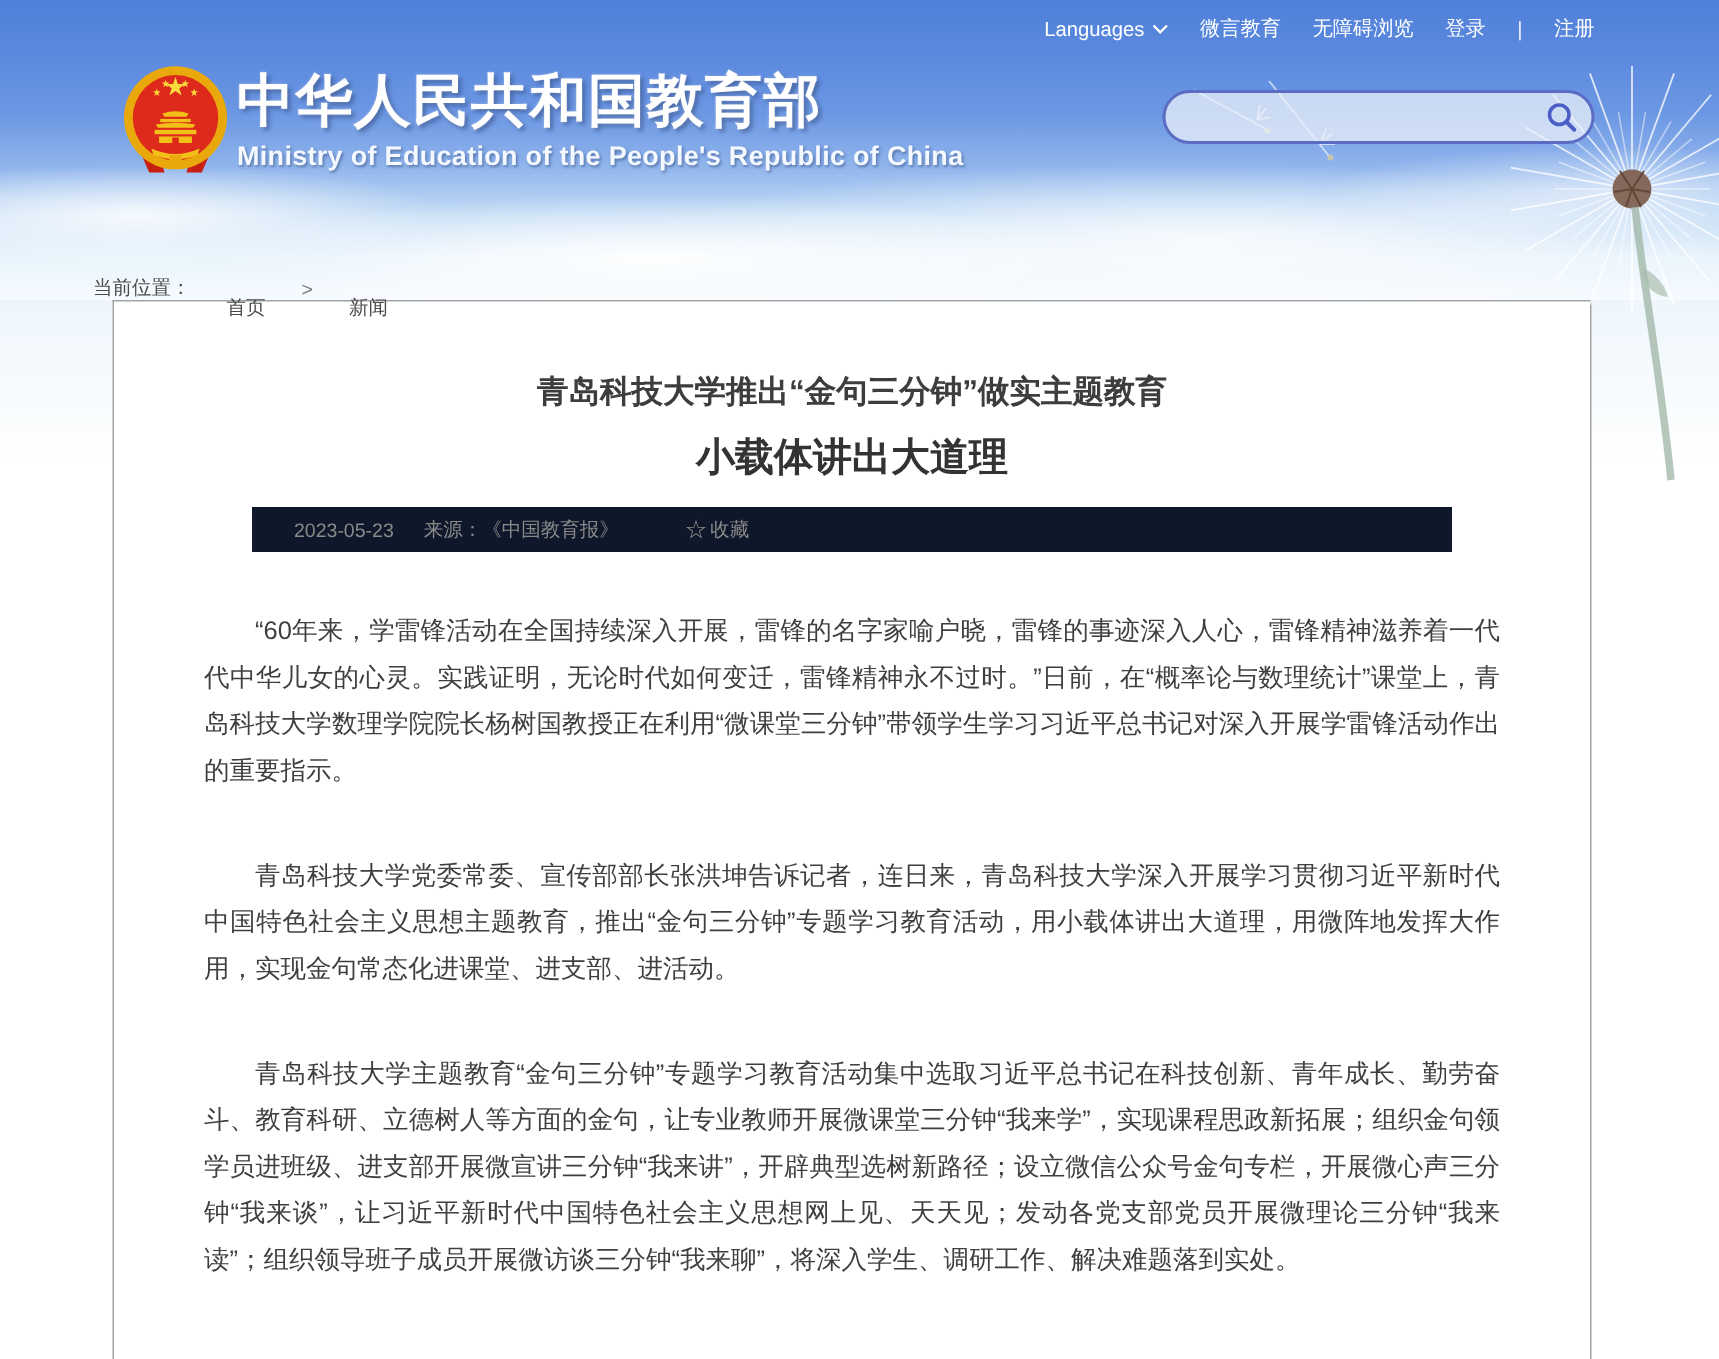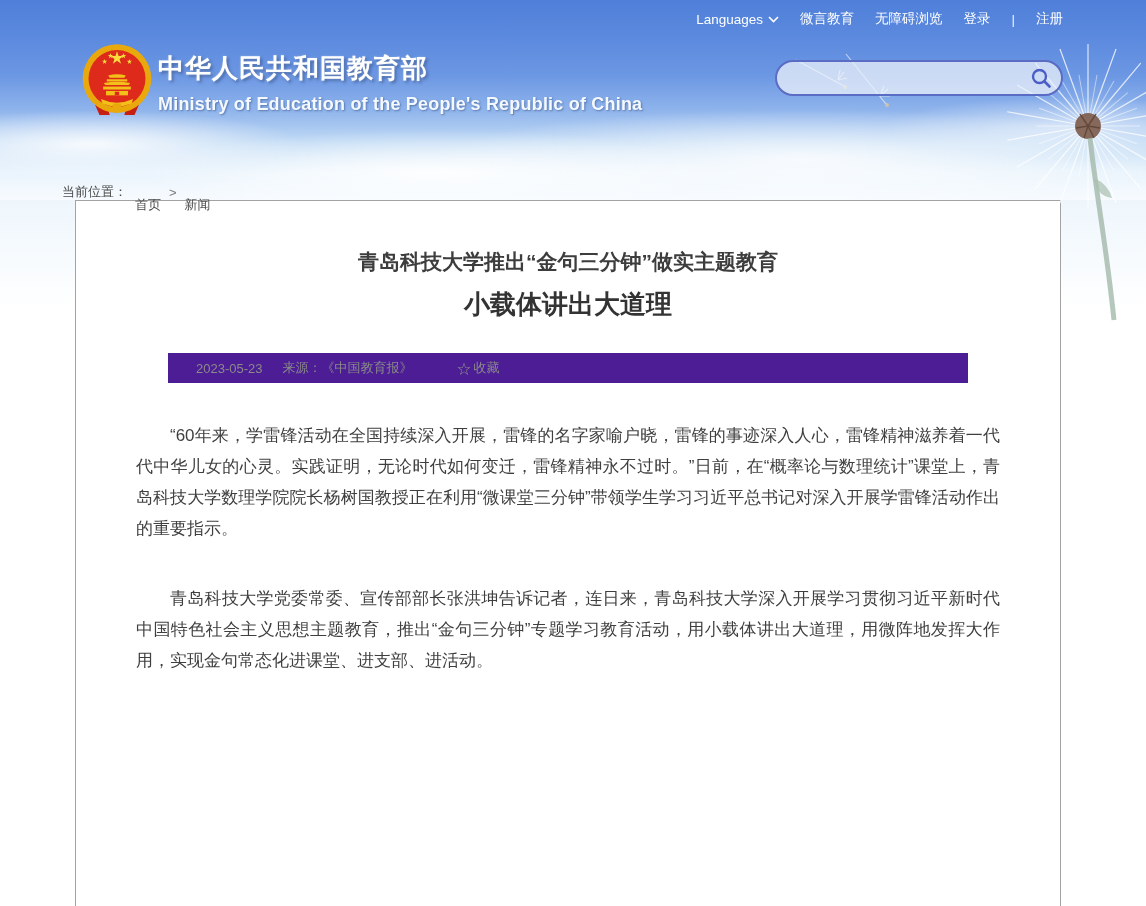--- a/index.html
+++ b/index.html
@@ -24,21 +24,21 @@
     gap:21px; color:#ffffff; font-size:13.5px; z-index:5;
   }
   .topbar a, .topbar span { color:#ffffff; text-decoration:none; cursor:pointer; }
   .topbar .divider { cursor:default; opacity:.9; }
   .lang-wrap { display:flex; align-items:center; gap:5px; cursor:pointer; }
 
   .emblem { position:absolute; left:80px; top:42px; width:74px; height:76px; cursor:pointer; }
 
   .brand-text { position:absolute; left:158px; top:44px; }
   .brand-zh {
-    font-size:26px; font-weight:bold; color:#ffffff; letter-spacing:1px;
+    font-size:38px; font-weight:bold; color:#ffffff; letter-spacing:1px;
     text-shadow:2px 2px 3px rgba(45,70,120,.55), 0 0 2px rgba(255,255,255,.4);
     line-height:48px; white-space:nowrap;
   }
   .brand-en {
     margin-top:2px; font-size:18px; font-weight:bold; color:#f4f8ff;
     text-shadow:1px 1px 2px rgba(45,70,120,.55); letter-spacing:.2px; white-space:nowrap;
   }
 
   .search-box {
     position:absolute; top:60px; right:83px; width:288px; height:36px;
@@ -47,21 +47,21 @@
   }
   .search-input {
     flex:1; height:100%; border:none; outline:none; background:transparent;
     padding:0 8px 0 16px; font-size:14px; color:#334;
   }
   .search-btn { width:40px; height:100%; border:none; background:transparent; cursor:pointer;
     display:flex; align-items:center; justify-content:center; }
 
   .breadcrumb {
     position:absolute; left:62px; top:170px; font-size:13px; color:#4a4a4a;
-    display:flex; align-items:center; gap:8px; z-index:4;
+    display:flex; align-items:center; gap:24px; z-index:4;
   }
   .breadcrumb a { color:#4a4a4a; text-decoration:none; cursor:pointer;margin-top:26px; }
   .crumb-sep { color:#7a7a7a; }
 
   .dandelion { position:absolute; top:8px; right:0; width:150px; height:330px;
     pointer-events:none; z-index:3; }
   .seed-wisp { position:absolute; top:52px; right:240px; width:120px; height:70px;
     pointer-events:none; z-index:3; opacity:.8; }
 
   
@@ -75,21 +75,21 @@
   }
   .title-sub {
     padding-top:48px; text-align:center; font-size:21px; font-weight:bold;
     color:#3d3d3d; line-height:26px;
   }
   .title-main {
     margin-top:13px; text-align:center; font-size:26px; font-weight:bold;
     color:#333333; line-height:32px;
   }
   .meta-bar {
-    width:800px; height:30px; margin:33px auto 0; background:#4c1d95;
+    width:800px; height:30px; margin:18px auto 0; background:#0f172a;
     display:flex; align-items:center; padding-left:28px;
     font-size:13px; color:#8a8a8a;
   }
   .meta-date { margin-right:20px; }
   .meta-source { margin-right:44px; }
   .favorite-btn { display:flex; align-items:center; gap:2px; cursor:pointer;
     background:none; border:none; font-size:13px; color:#8a8a8a; }
   .favorite-btn .star { font-size:15px; line-height:13px; }
 
   .article-body { margin:37px 60px 0; }
@@ -245,17 +245,18 @@
         <span class="meta-source">来源：《中国教育报》</span>
         <button class="favorite-btn">
           <span class="star">☆</span>
           <span>收藏</span>
         </button>
       </div>
 
       <div class="article-body">
         <p>“60年来，学雷锋活动在全国持续深入开展，雷锋的名字家喻户晓，雷锋的事迹深入人心，雷锋精神滋养着一代代中华儿女的心灵。实践证明，无论时代如何变迁，雷锋精神永不过时。”日前，在“概率论与数理统计”课堂上，青岛科技大学数理学院院长杨树国教授正在利用“微课堂三分钟”带领学生学习习近平总书记对深入开展学雷锋活动作出的重要指示。</p>
         <p>青岛科技大学党委常委、宣传部部长张洪坤告诉记者，连日来，青岛科技大学深入开展学习贯彻习近平新时代中国特色社会主义思想主题教育，推出“金句三分钟”专题学习教育活动，用小载体讲出大道理，用微阵地发挥大作用，实现金句常态化进课堂、进支部、进活动。</p>
+        <p>青岛科技大学主题教育“金句三分钟”专题学习教育活动集中选取习近平总书记在科技创新、青年成长、勤劳奋斗、教育科研、立德树人等方面的金句，让专业教师开展微课堂三分钟“我来学”，实现课程思政新拓展；组织金句领学员进班级、进支部开展微宣讲三分钟“我来讲”，开辟典型选树新路径；设立微信公众号金句专栏，开展微心声三分钟“我来谈”，让习近平新时代中国特色社会主义思想网上见、天天见；发动各党支部党员开展微理论三分钟“我来读”；组织领导班子成员开展微访谈三分钟“我来聊”，将深入学生、调研工作、解决难题落到实处。</p>
       </div>
 
     </article>
   </main>
 </div>
 
 </body></html>

